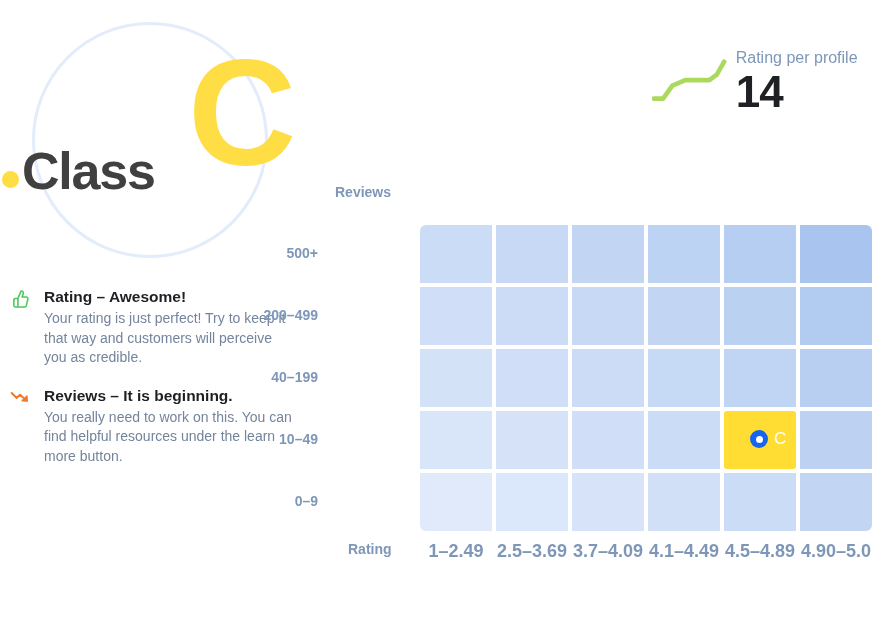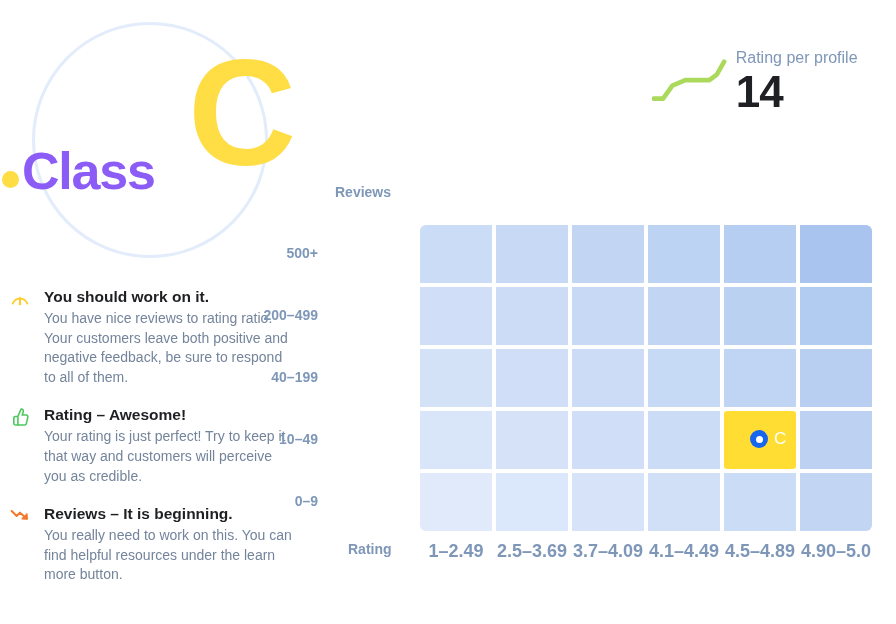--- a/index.html
+++ b/index.html
@@ -48,21 +48,21 @@
     background: #ffdd44;
   }
 
   .badge-word {
     position: absolute;
     left: 22px;
     top: 145px;
     font-size: 52px;
     font-weight: bold;
     letter-spacing: -1.2px;
-    color: #8b5cf6;
+    color: #404040;
     line-height: 1;
   }
 
   .badge-letter {
     position: absolute;
     left: 188px;
     top: 38px;
     font-size: 150px;
     font-weight: bold;
     color: #ffdd44;
@@ -249,29 +249,20 @@
       <polyline id="spark-reviews" fill="none" stroke="#abd95c" stroke-width="5" stroke-linecap="round" stroke-linejoin="round" points="2,46 12,46 22,32 36,26 62,26 70,20 78,6"></polyline>
     </svg>
     <span class="kpi-text">
       <span class="kpi-label">Rating per profile</span>
       <span class="kpi-value">14</span>
     </span>
   </div>
 
   <div class="advice">
 
-    <div class="advice-item">
-      <svg class="advice-icon" viewBox="0 0 24 24">
-        <path d="M3.2 17.5 A9.4 9.4 0 0 1 20.8 17.5" fill="none" stroke="#ffcc2a" stroke-width="2.1" stroke-linecap="round"></path>
-        <path d="M12 17.3 L12 10.6" fill="none" stroke="#ffcc2a" stroke-width="2.4" stroke-linecap="round"></path>
-        <circle cx="12" cy="18" r="1.6" fill="#ffcc2a"></circle>
-      </svg>
-      <div class="advice-title">You should work on it.</div>
-      <div class="advice-body">You have nice reviews to rating ratio. Your customers leave both positive and negative feedback, be sure to respond to all of them.</div>
-    </div>
 
     <div class="advice-item">
       <svg class="advice-icon" viewBox="0 0 24 24">
         <path d="M9.5 21.5 L6.2 21.5 A1.6 1.6 0 0 1 4.6 19.9 L4.6 12.9 A1.6 1.6 0 0 1 6.2 11.3 L9.5 11.3" fill="none" stroke="#4bc85b" stroke-width="1.9" stroke-linejoin="round"></path>
         <path d="M9.5 11.3 L13.3 2.4 A2.4 2.4 0 0 1 15.9 5.6 L14.6 9.6 L19.6 9.6 A1.9 1.9 0 0 1 21.4 12.1 L19.6 19.9 A2 2 0 0 1 17.6 21.5 L9.5 21.5 Z" fill="none" stroke="#4bc85b" stroke-width="1.9" stroke-linejoin="round"></path>
       </svg>
       <div class="advice-title">Rating – Awesome!</div>
       <div class="advice-body">Your rating is just perfect! Try to keep it that way and customers will perceive you as credible.</div>
     </div>
 

